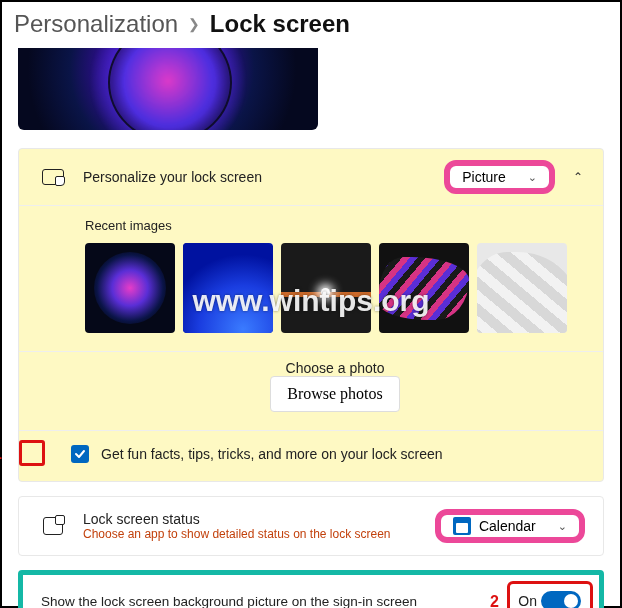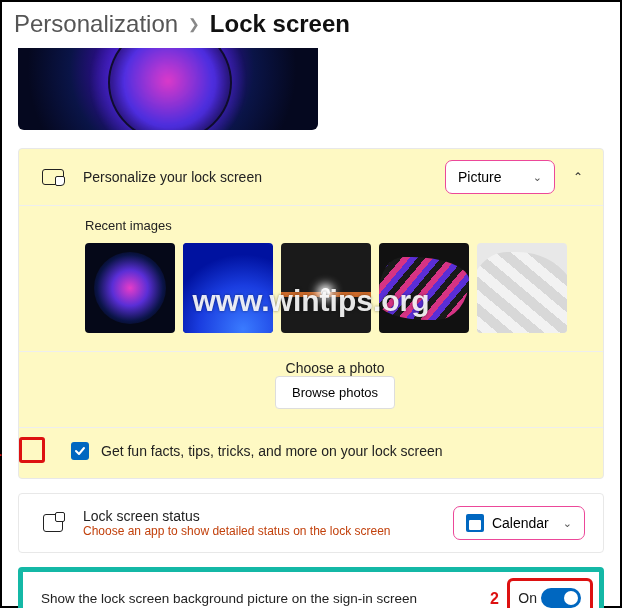--- a/index.html
+++ b/index.html
@@ -18,36 +18,36 @@
     border: 2px solid rgba(10,10,30,0.85); background: radial-gradient(circle at 50% 50%, rgba(0,0,0,0) 55%, rgba(0,0,0,0.25) 70%); }
 
   .card { margin: 0 16px; border: 1px solid #e8e8e8; border-radius: 4px; background: #fef9c3; }
   .row { display: flex; align-items: center; padding: 0 18px; }
   .row.main { height: 56px; justify-content: space-between; }
   .icon-slot { width: 32px; display: flex; justify-content: center; }
   .lead { display: flex; align-items: center; gap: 14px; }
   .label { font-size: 14px; color: #222; }
   .sublabel { font-size: 12px; color: #c2410c; }
   .controls { display: flex; align-items: center; gap: 16px; }
-  .select { border: 1px solid #ec4899; border-radius: 7px; height: 34px; min-width: 110px; display: flex; align-items: center; justify-content: space-between; padding: 0 12px; font-size: 14px; cursor: pointer; background:#fff; }
+  .select { border: 6px solid #ec4899; border-radius: 12px; height: 34px; min-width: 110px; display: flex; align-items: center; justify-content: space-between; padding: 0 12px; font-size: 14px; cursor: pointer; background:#fff;gap:8px; }
   .select .chev { color:#555; font-size: 11px; margin-left: 14px; }
   .expander { width: 14px; cursor: pointer; color:#333; font-size: 12px; text-align:center; }
   .divider { height: 1px; background: #eee; margin: 0; }
 
   .recent-head { font-size: 13px; color: #222; padding: 12px 0 10px 66px; }
   .thumbs { display: flex; gap: 8px; padding: 0 18px 18px 66px; }
   .thumb { width: 90px; height: 90px; border-radius: 4px; cursor: pointer; background:#ccc; position:relative; overflow:hidden; }
   .thumb.t1 { background:#050818; } .thumb.t1::after { content:""; position:absolute; left:10%; top:10%; width:80%; height:80%; border-radius:50%; background: radial-gradient(circle at 50% 50%, #e63cc8 0%, #5a2ed6 35%, #0a1447 65%, transparent 80%); }
   .thumb.t2 { background:#0016aa; } .thumb.t2::after { content:""; position:absolute; left:-20%; top:-10%; width:140%; height:140%; background: radial-gradient(circle at 70% 70%, #3a7bff 0%, #1a3de0 35%, #0012a0 60%); transform: rotate(20deg); }
   .thumb.t3 { background: linear-gradient(#1a1a1a 0 55%, #cc6a2a 55% 60%, #1a1a1a 60% 100%); } .thumb.t3::after { content:""; position:absolute; left:44%; top:50%; width:10%; height:10%; border-radius:50%; background:#fff; box-shadow: 0 0 10px 4px #fff; }
   .thumb.t4 { background:#111; } .thumb.t4::after { content:""; position:absolute; left:0; top:15%; width:100%; height:70%; background: repeating-linear-gradient(130deg, #d63384 0 6px, #5a2ed6 6px 12px, #1a1a1a 12px 18px); border-radius: 30% 70% 40% 60%/60% 40% 70% 30%; }
   .thumb.t5 { background:#e8e8e8; } .thumb.t5::after { content:""; position:absolute; left:-10%; top:10%; width:120%; height:120%; background: repeating-linear-gradient(40deg, #d8d8d8 0 10px, #f2f2f2 10px 20px); border-radius: 40% 60% 50% 50%/50% 50% 60% 40%; }
 
   .choose { display:flex; align-items:center; justify-content:flex-end; padding: 8px 18px 18px 66px; flex-direction: column; }
-  .button { border:1px solid #ddd; border-radius:4px; padding: 8px 16px; font-size:13px; cursor:pointer; background:#fff; }
+  .button { border:1px solid #ddd; border-radius:4px; padding: 8px 16px; font-size:16px; cursor:pointer; background:#fff;font-family:Liberation Serif, serif; }
   .funfacts { display:flex; align-items:center; gap: 12px; padding: 14px 18px 18px 48px; }
   .mark { position: absolute; color:#d11; font-weight:700; font-size:16px; }
   .mark.red-box { border: 3px solid #d11; border-radius: 3px; }
   .chk { width:18px; height:18px; border-radius:3px; background:#0067c0; display:flex; align-items:center; justify-content:center; cursor:pointer; }
   .chk svg { stroke:#fff; }
 
   .status-card { margin: 14px 16px 0 16px; border:1px solid #e8e8e8; border-radius:4px; background:#fff; }
   .status-row { display:flex; align-items:center; justify-content:space-between; padding: 12px 18px; }
 
   .setting-card { margin: 14px 16px 0 16px; border:5px solid #14b8a6; border-radius:4px; background:#fff; }

